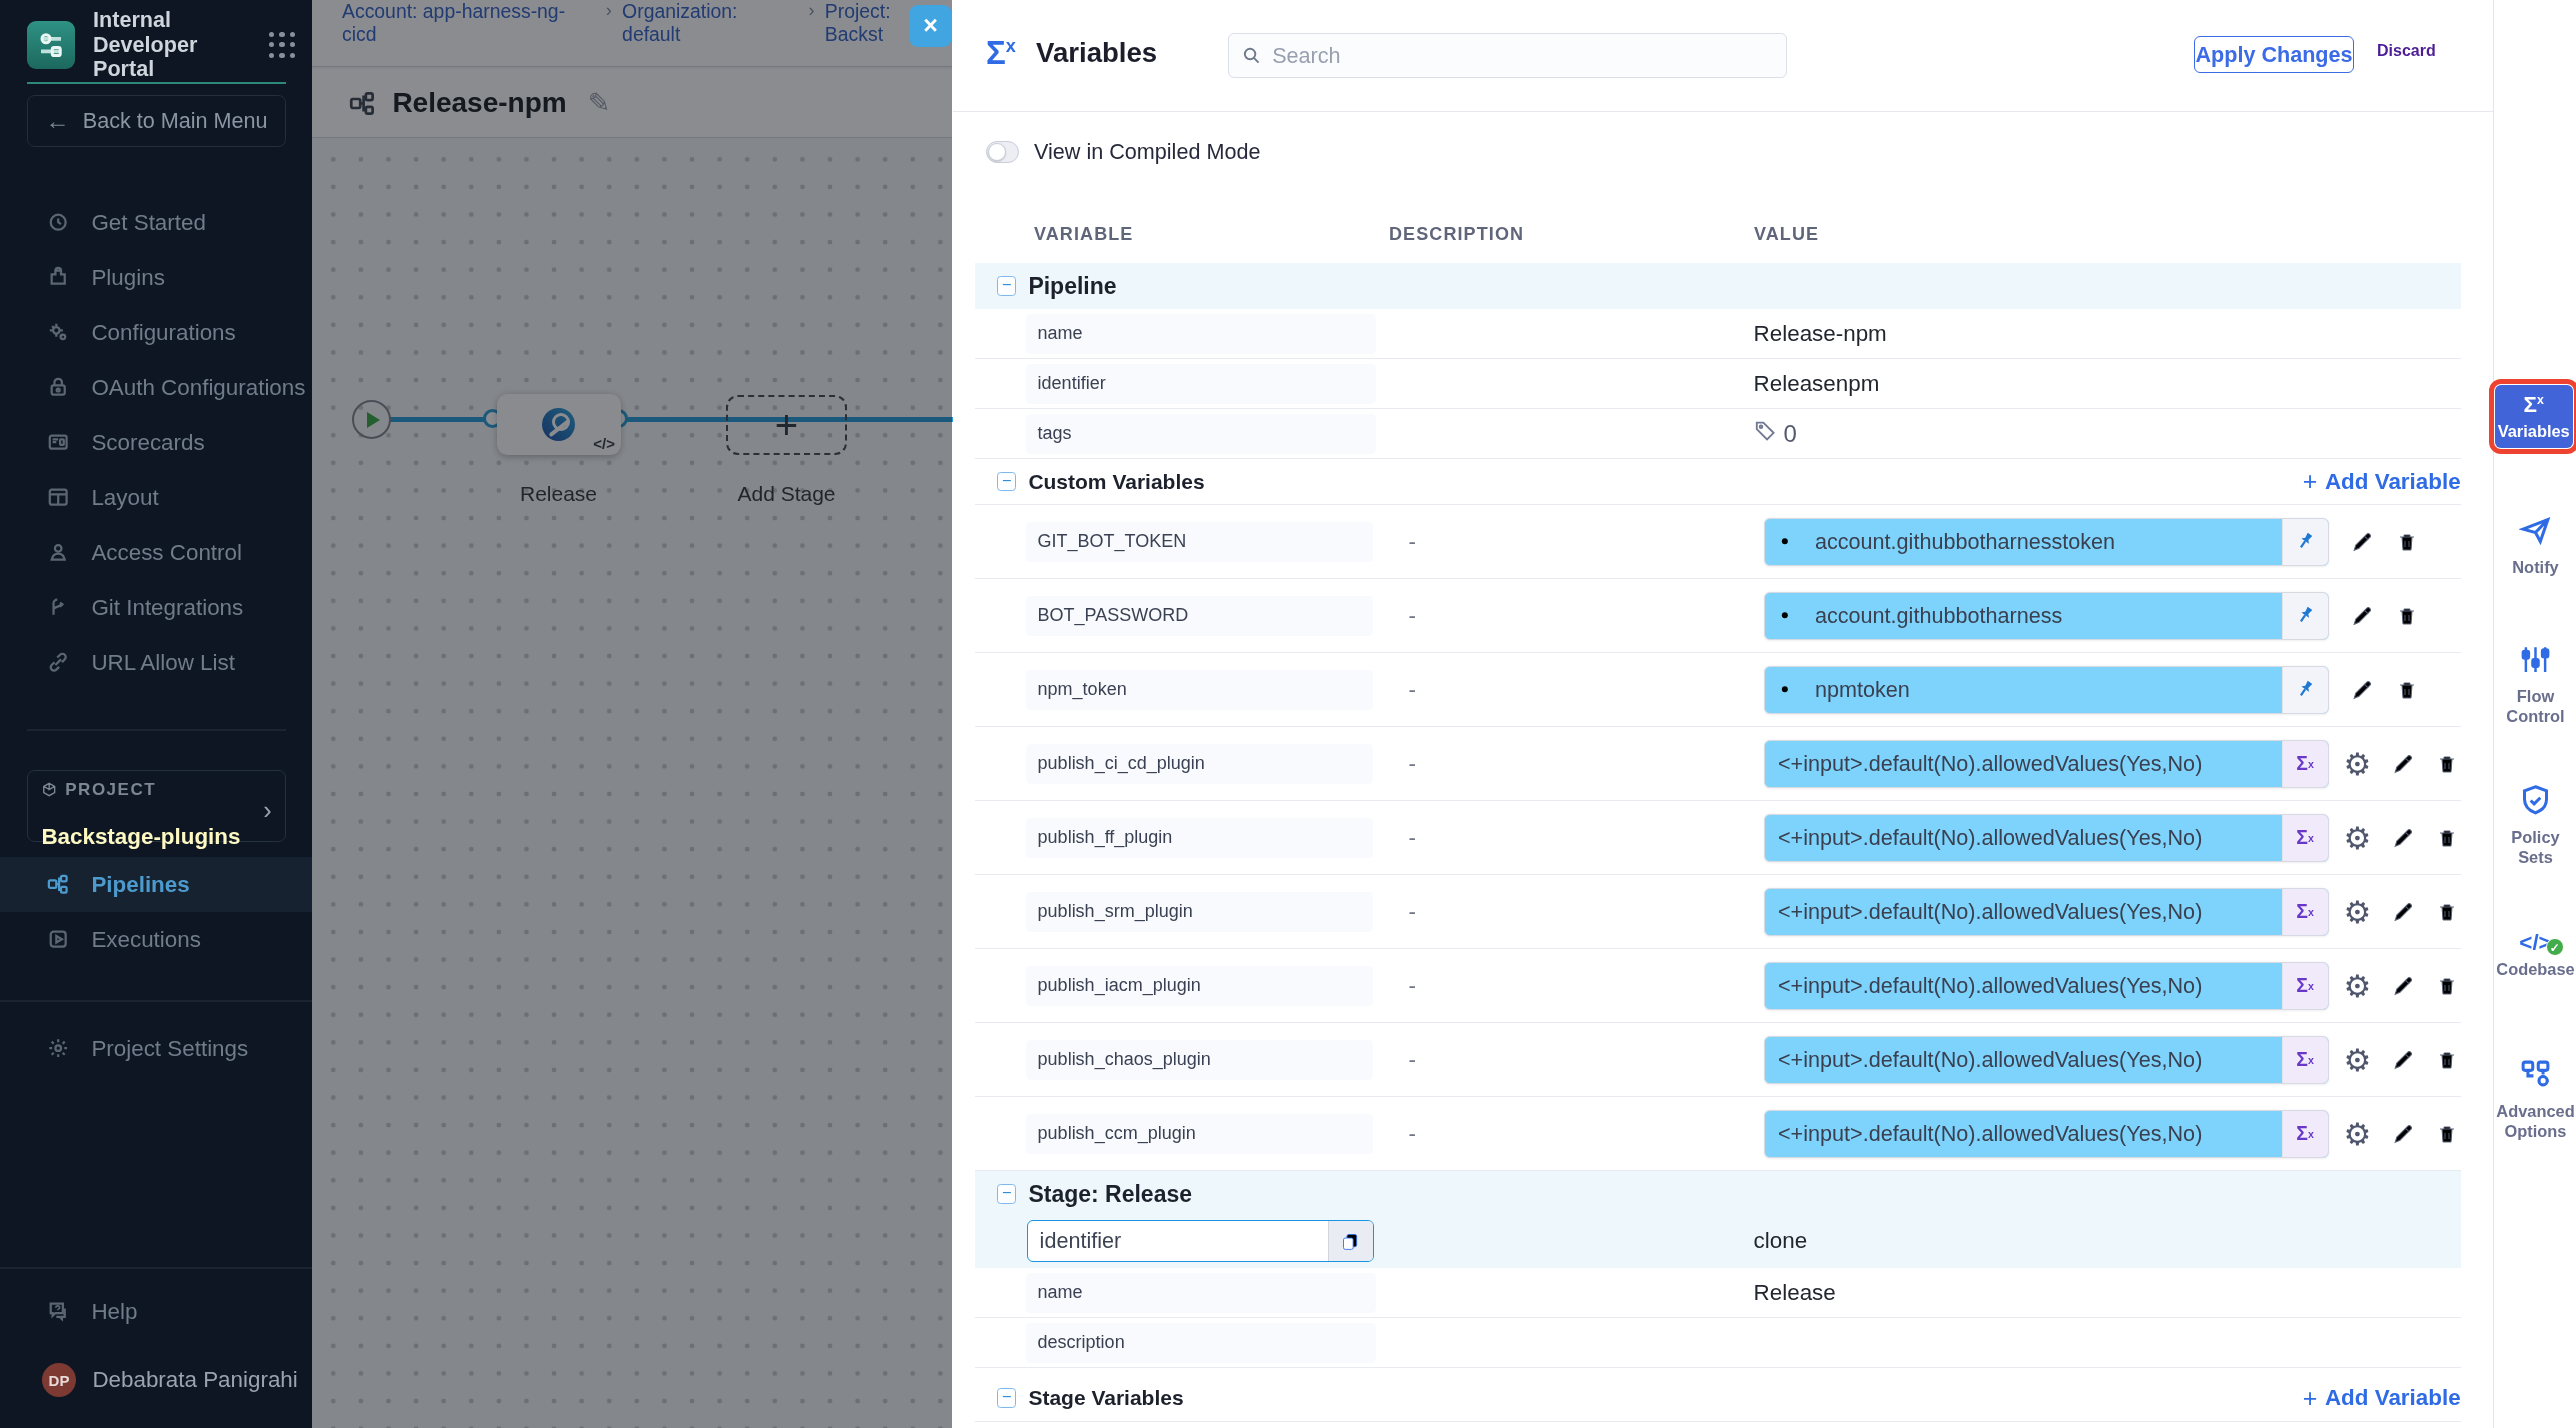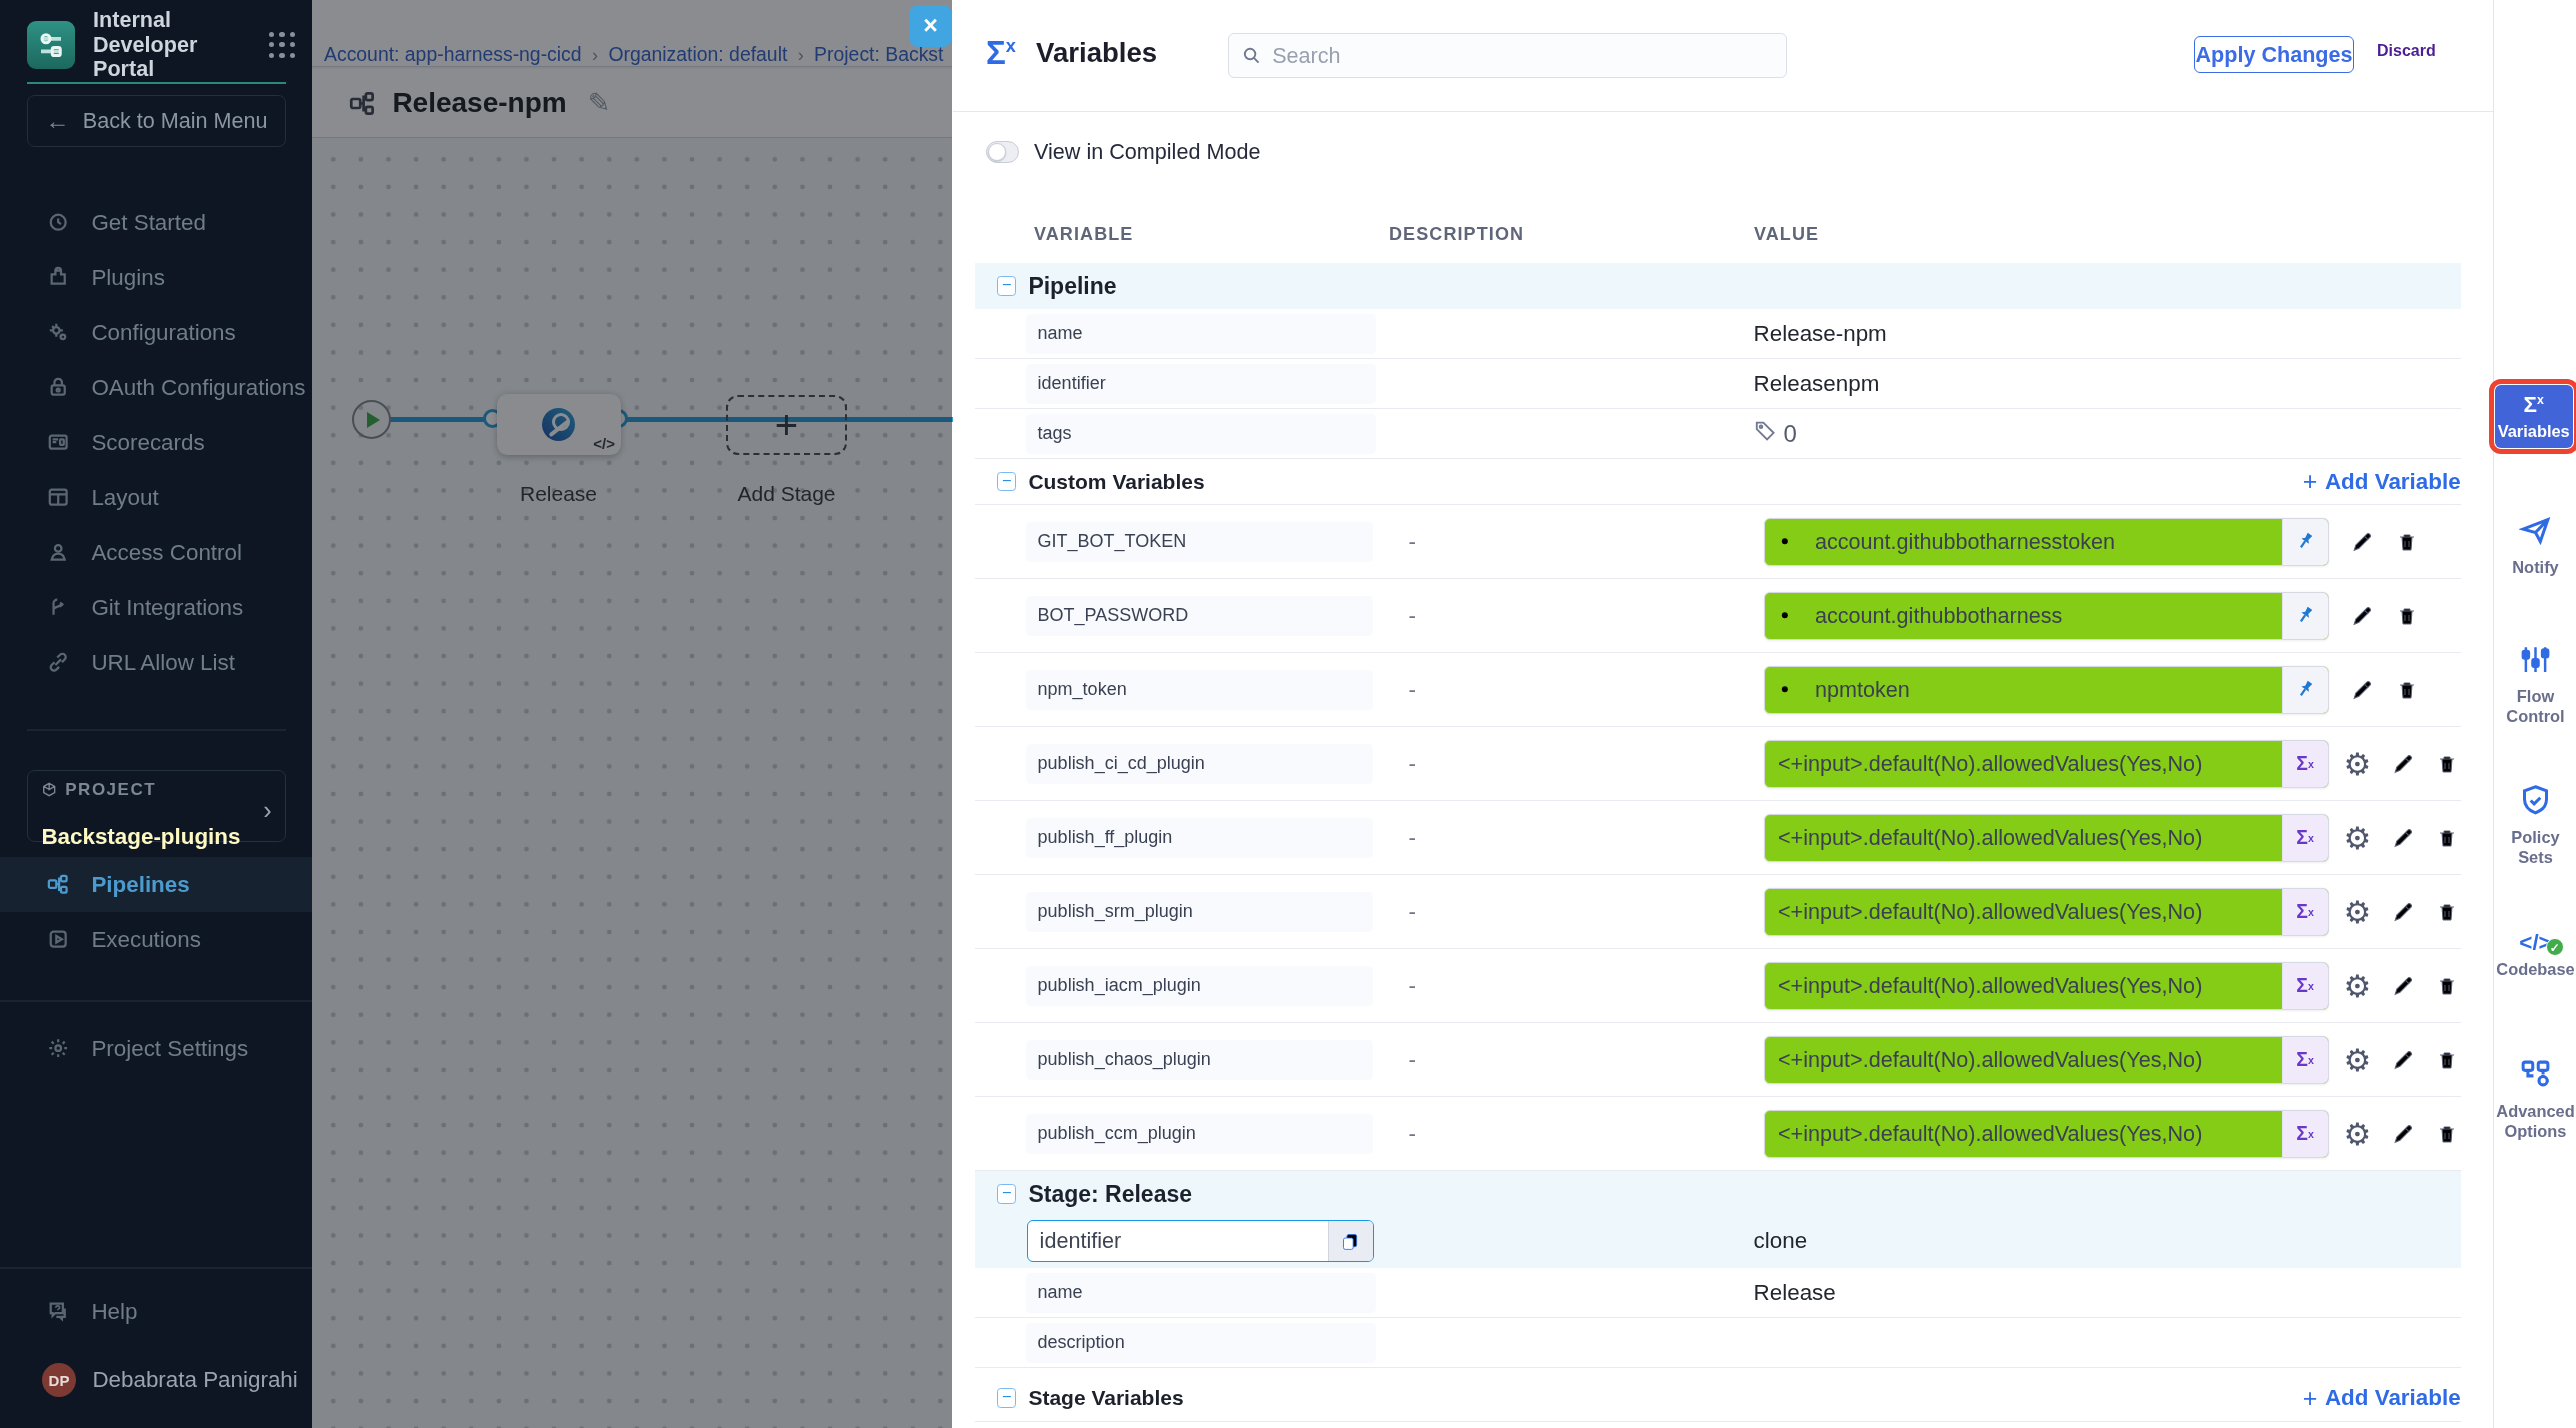--- a/index.html
+++ b/index.html
@@ -36,21 +36,21 @@
   .settings-item{position:absolute;top:1021px;left:0;width:312px;}
   .help-item{position:absolute;top:1284px;left:0;width:312px;}
   .user-row{position:absolute;left:42px;top:1363px;display:flex;align-items:center;}
   .avatar{width:34px;height:34px;border-radius:50%;background:#7c3a33;color:#e8d9d6;font-size:15px;font-weight:bold;
           display:flex;align-items:center;justify-content:center;}
   .user-name{margin-left:16.4px;color:#9aa3ae;font-size:22.4px;}
 
   
   .content{position:absolute;left:312px;top:0;width:640px;height:1428px;background:#f3f5f7;}
   .topbar{position:absolute;left:0;top:0;width:640px;height:67px;background:#fff;border-bottom:1.5px solid #d8dadf;
-          display:flex;align-items:flex-end;padding-left:12px;font-size:19.4px;}
+          display:flex;align-items:flex-start;padding-left:30px;font-size:19.4px;}
   .crumb{color:#3b67c9;}
   .crumb-sep{color:#8a94a6;margin:0 10.4px;font-size:18px;}
   .titlebar{position:absolute;left:0;top:69px;width:640px;height:69px;background:#fff;border-bottom:1.5px solid #d8dadf;
             display:flex;align-items:center;padding-left:37px;}
   .titlebar svg{stroke:#454c57;fill:none;stroke-width:2.4;margin-right:16.4px;}
   .pipe-title{font-size:28px;font-weight:bold;color:#22262e;}
   .edit-pencil{margin-left:21px;color:#99a1ad;font-size:27px;}
   .canvas{position:absolute;left:0;top:138px;width:640px;height:1290px;
           background-image:radial-gradient(circle,#c6cad0 2.2px,transparent 2.6px);
           background-size:27.6px 27.6px;background-position:7.5px 7.5px;}
@@ -107,21 +107,21 @@
   .addvar .plus{font-size:25px;margin-right:7.5px;font-weight:normal;}
   .row{position:relative;border-bottom:1.5px solid #e9eaef;}
   .prow{height:50px;} .crow{height:74px;} .srow{height:50px;}
   .pill{position:absolute;left:51px;top:50%;transform:translateY(-50%);width:350px;height:40px;background:#f8fafd;
         border-radius:4.5px;display:flex;align-items:center;padding-left:12px;font-size:18px;color:#3a4152;}
   .crow .pill{width:347px;}
   .desc{position:absolute;left:434px;top:50%;transform:translateY(-50%);font-size:22.4px;color:#6f7486;}
   .val-text{position:absolute;left:779px;top:50%;transform:translateY(-50%);font-size:22.4px;color:#22262e;}
   .tagval{position:absolute;left:779px;top:50%;transform:translateY(-50%);display:flex;align-items:center;color:#555b6e;font-size:24px;}
   .tagval svg{stroke:#717892;fill:none;stroke-width:2;margin-right:7.5px;}
-  .field{position:absolute;left:789px;top:50%;transform:translateY(-50%);width:565px;height:48px;background:#84cc16;
+  .field{position:absolute;left:789px;top:50%;transform:translateY(-50%);width:565px;height:48px;background:#7dd3fc;
          border:1.5px solid #d8dae3;border-radius:6px;box-shadow:0 0.7px 2.2px rgba(40,41,61,.08);display:flex;align-items:center;overflow:hidden;}
   .field .ftext{flex:1;padding-left:13.4px;font-size:21.6px;color:#3a4050;white-space:nowrap;}
   .field .keyic{margin-left:12px;flex:0 0 auto;display:flex;}
   .suffix{flex:0 0 46px;height:100%;display:flex;align-items:center;justify-content:center;border-left:0.7px solid #e2e4ec;}
   .suffix.pin{background:#f3f4f9;}
   .suffix.sigma-sfx{background:#f0eafb;color:#6938c9;font-size:19.4px;font-weight:bold;}
   .rowicons{position:absolute;top:50%;transform:translateY(-50%);display:flex;align-items:center;}
   .icbtn{margin-left:19.4px;display:flex;align-items:center;justify-content:center;}
   .gear-ic{font-size:31px;color:#50566b;line-height:1;}
   .stage-band{background:#edf7fc;margin-top:0;position:relative;height:97px;}

